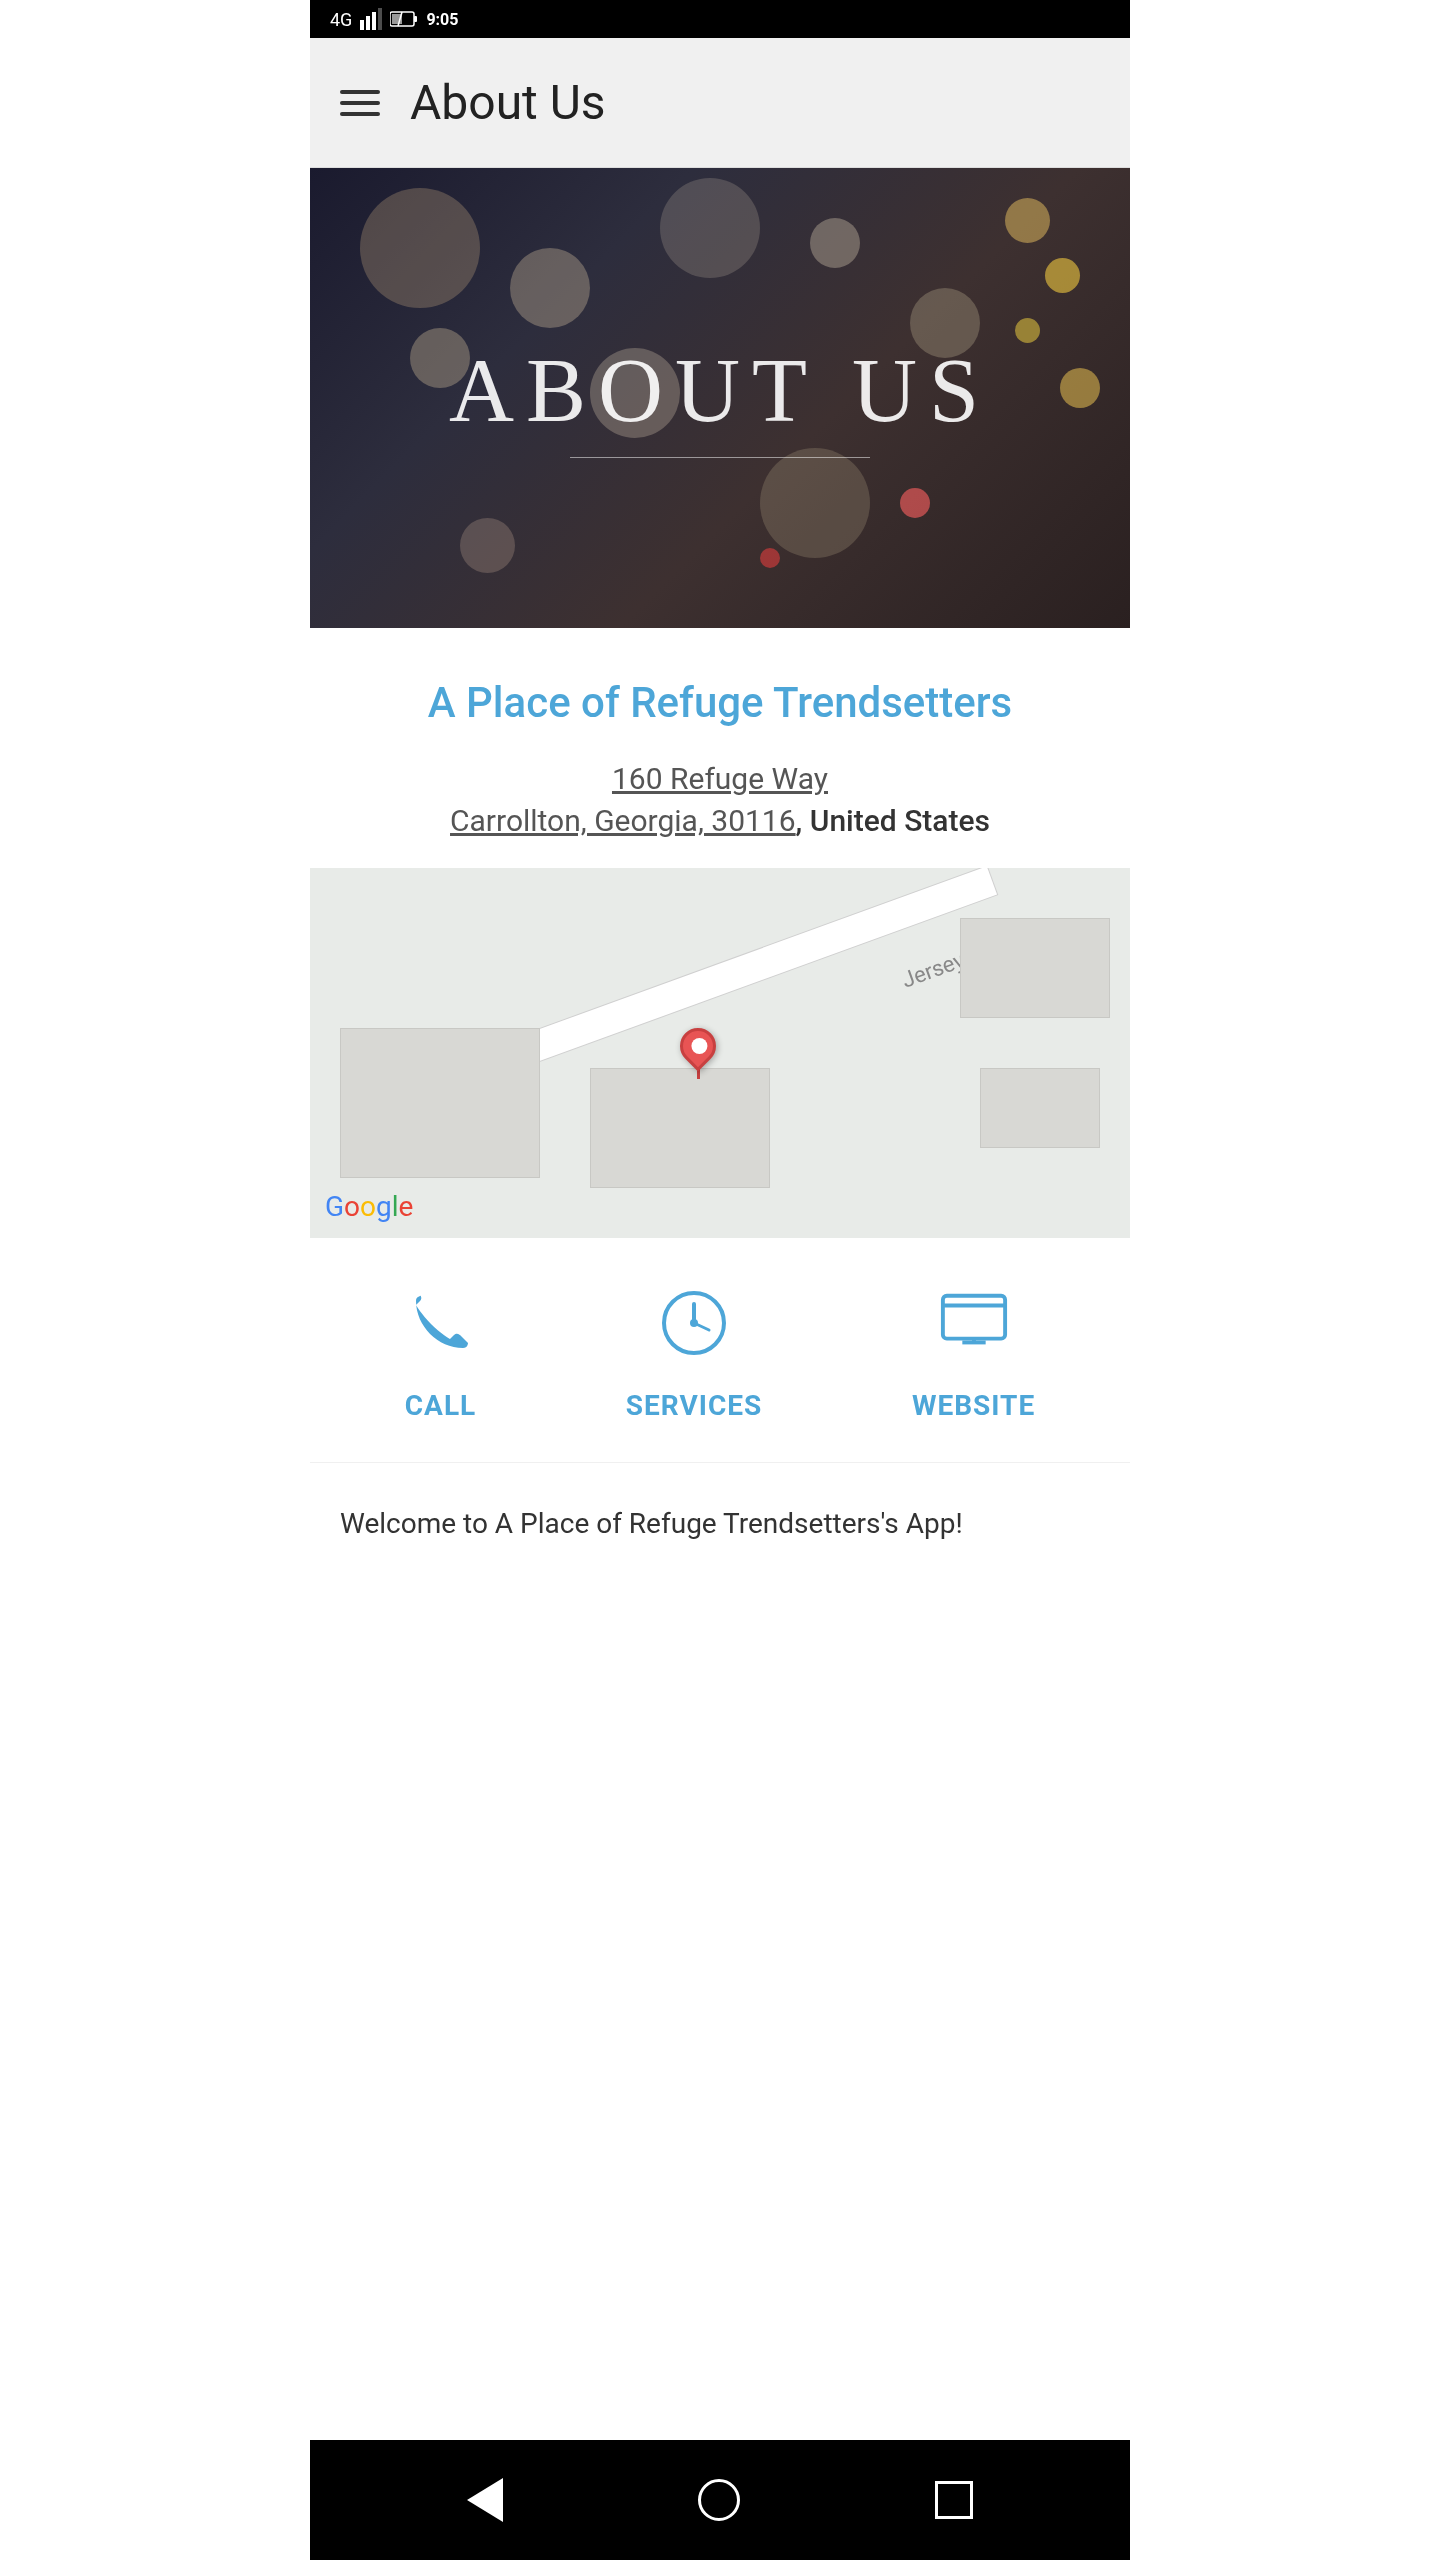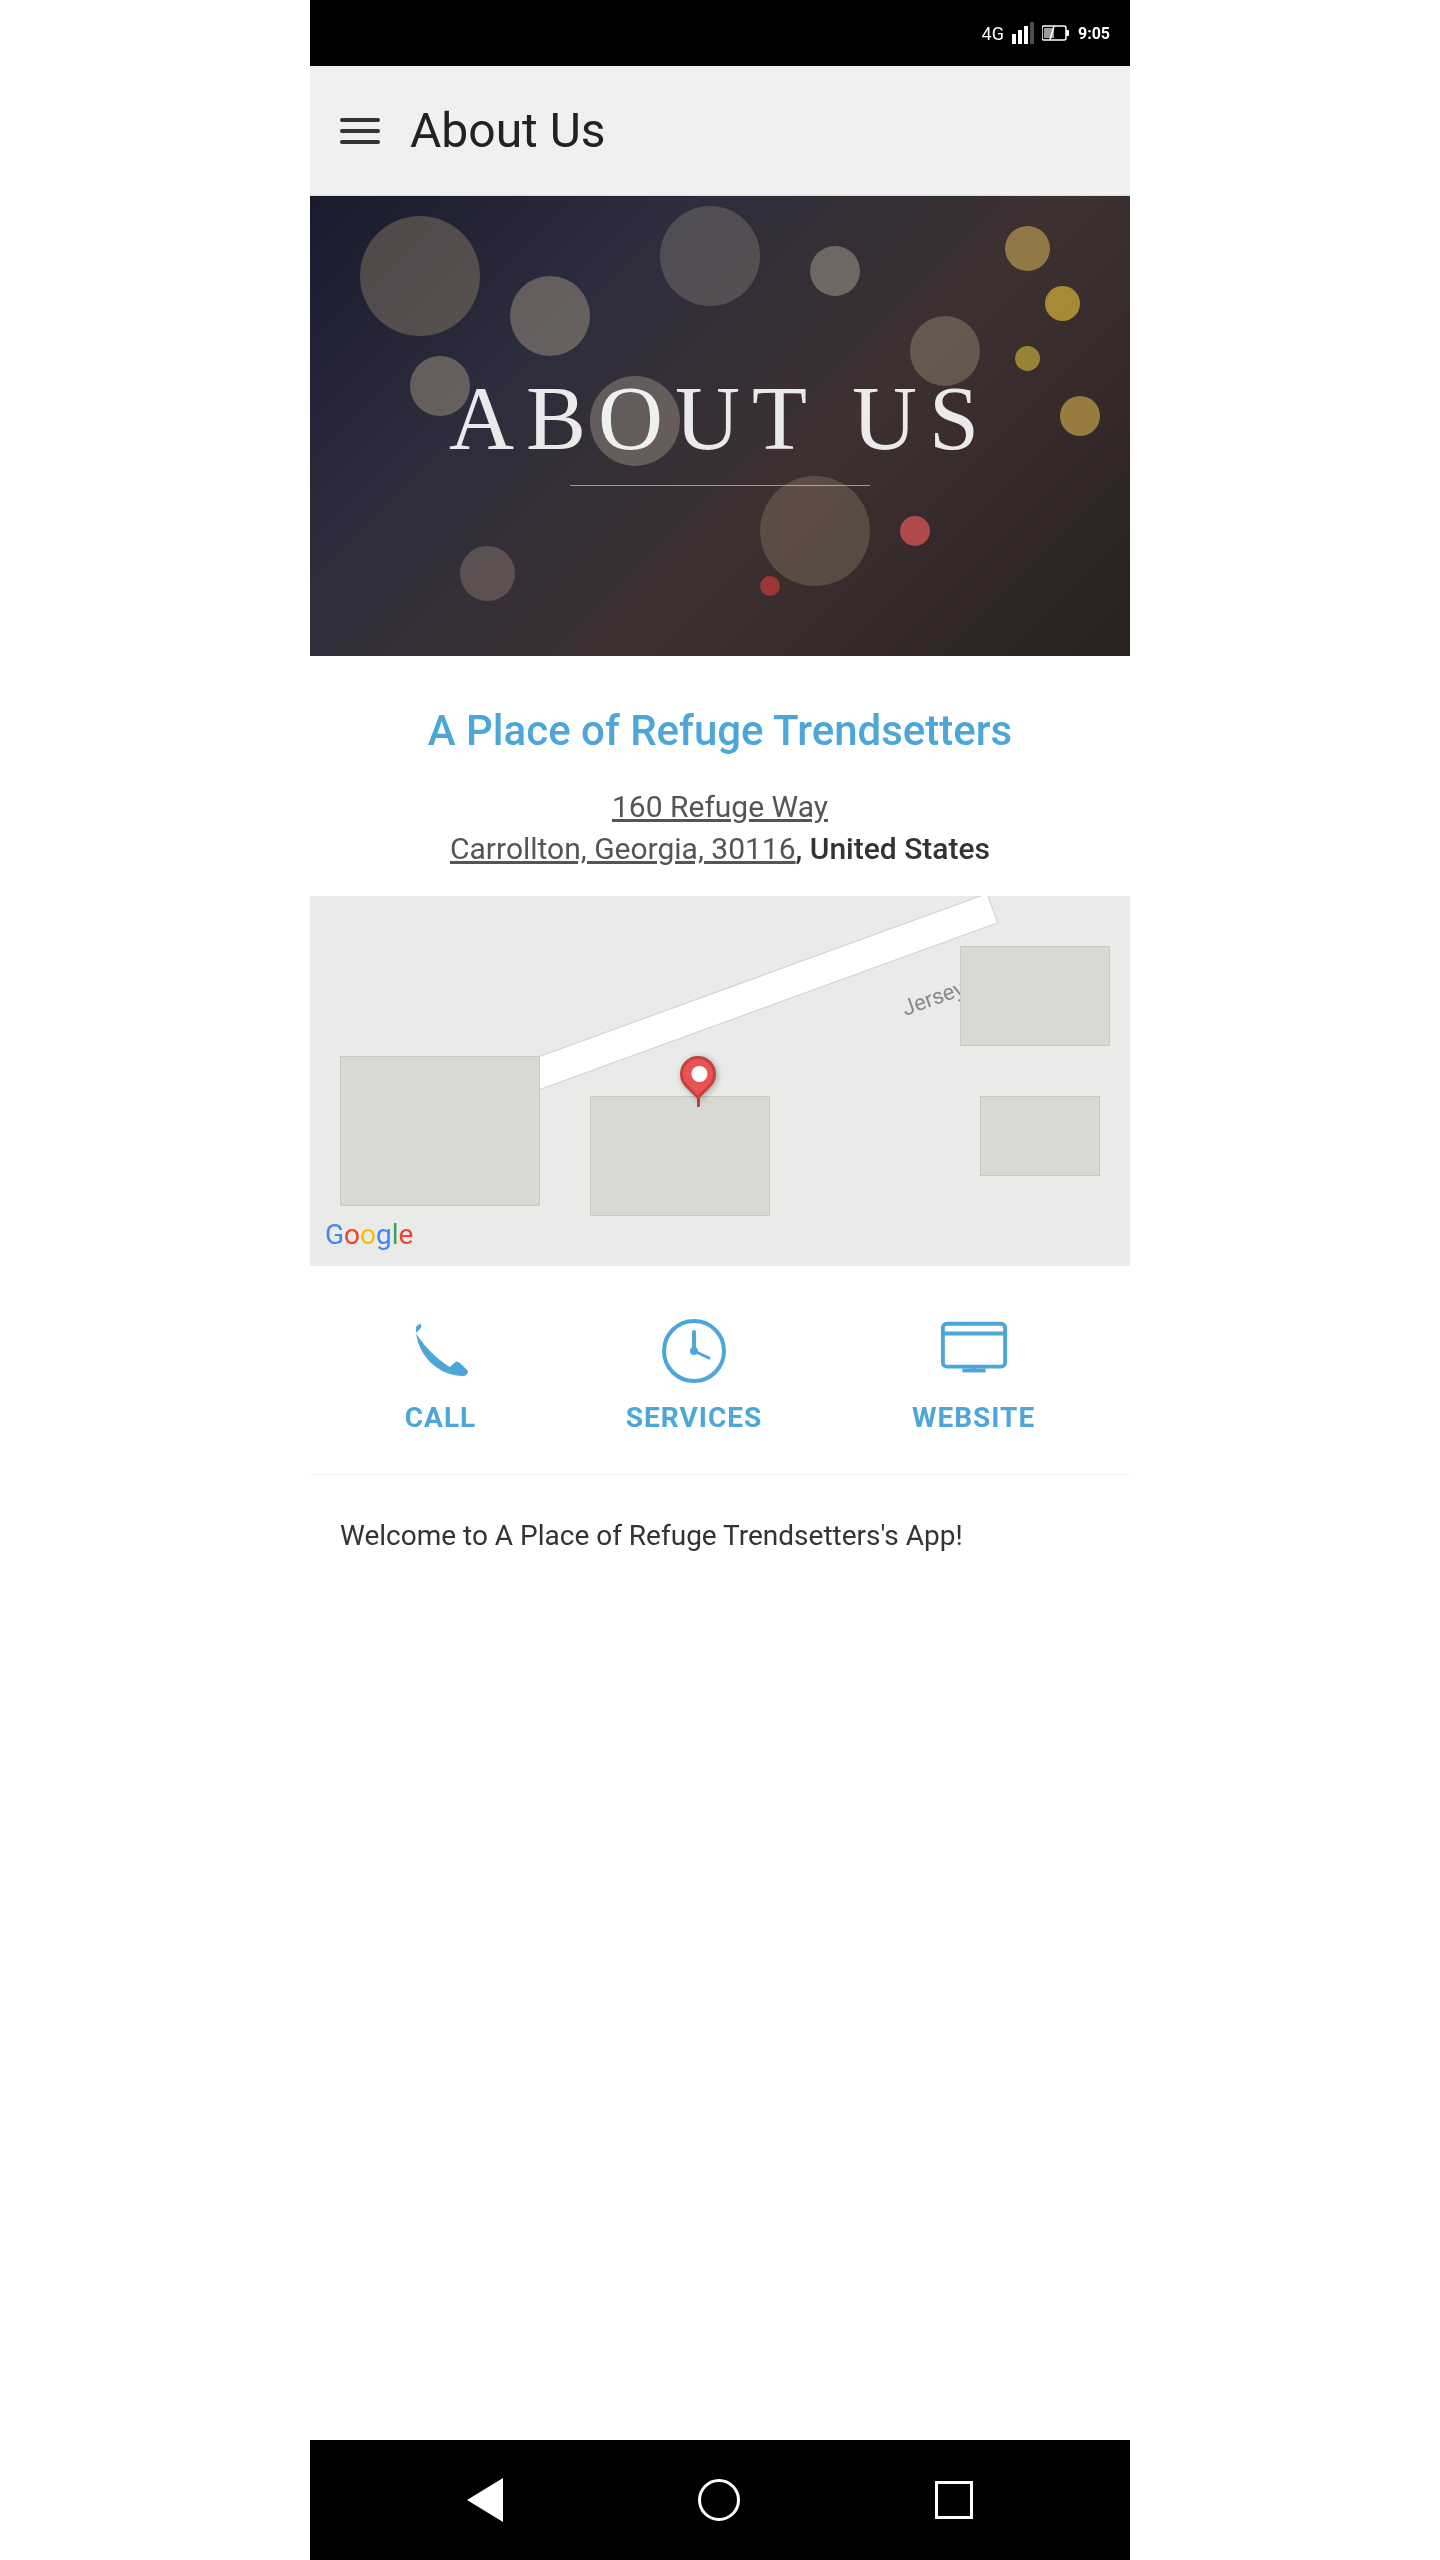--- a/index.html
+++ b/index.html
@@ -11,24 +11,23 @@
       width: 820px;
       min-height: 2560px;
       margin: 0 auto;
       display: flex;
       flex-direction: column;
     }
 
     
     .status-bar {
       background: #000;
-      height: 66px;
-      display: flex;
-      align-items: center;
-      justify-content: flex-end;
+      height: 38px;
+      display: flex;
+      align-items: center;
       padding: 0 20px;
       gap: 10px;
     }
     .status-bar-text {
       color: #fff;
       font-size: 16px;
       font-weight: bold;
     }
     .status-icons {
       display: flex;
@@ -248,21 +247,21 @@
       justify-content: space-around;
       align-items: center;
       padding: 50px 20px 40px;
       background: #fff;
       border-bottom: 1px solid #f0f0f0;
     }
     .action-btn {
       display: flex;
       flex-direction: column;
       align-items: center;
-      gap: 15px;
+      gap: 31px;
       cursor: pointer;
       text-decoration: none;
     }
     .action-icon {
       width: 70px;
       height: 70px;
       display: flex;
       align-items: center;
       justify-content: center;
     }

